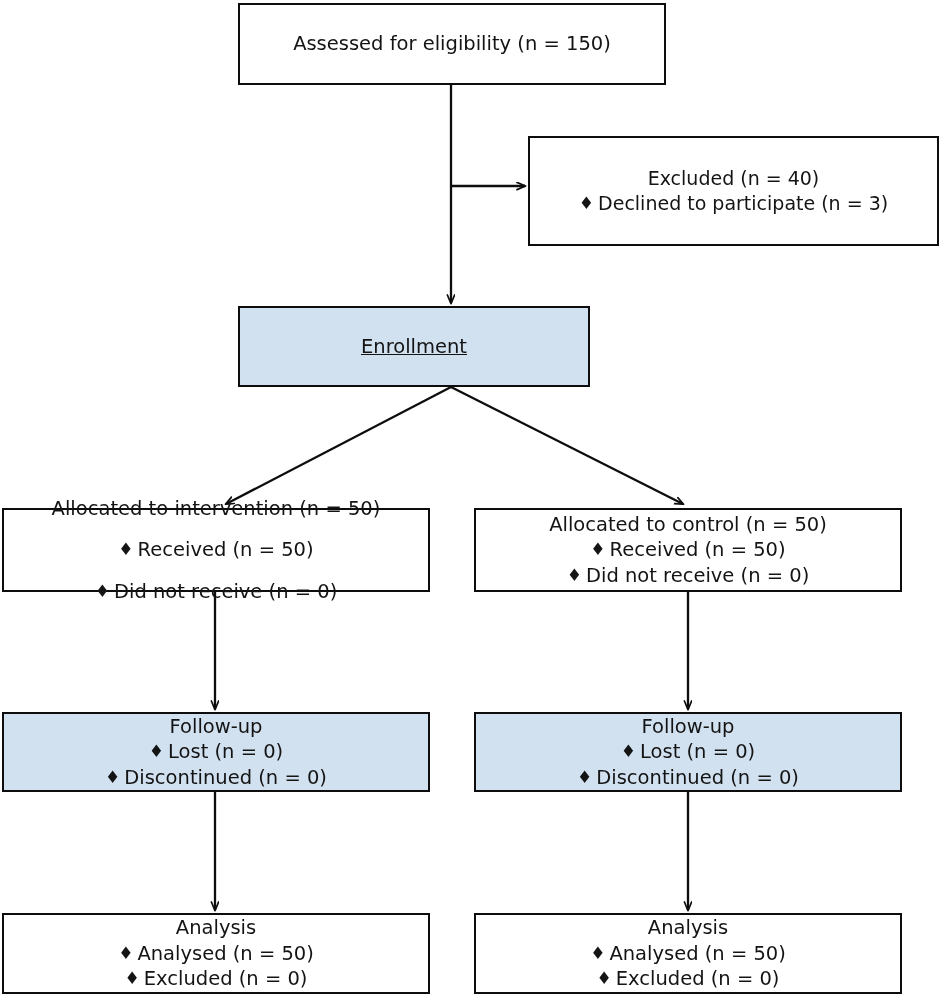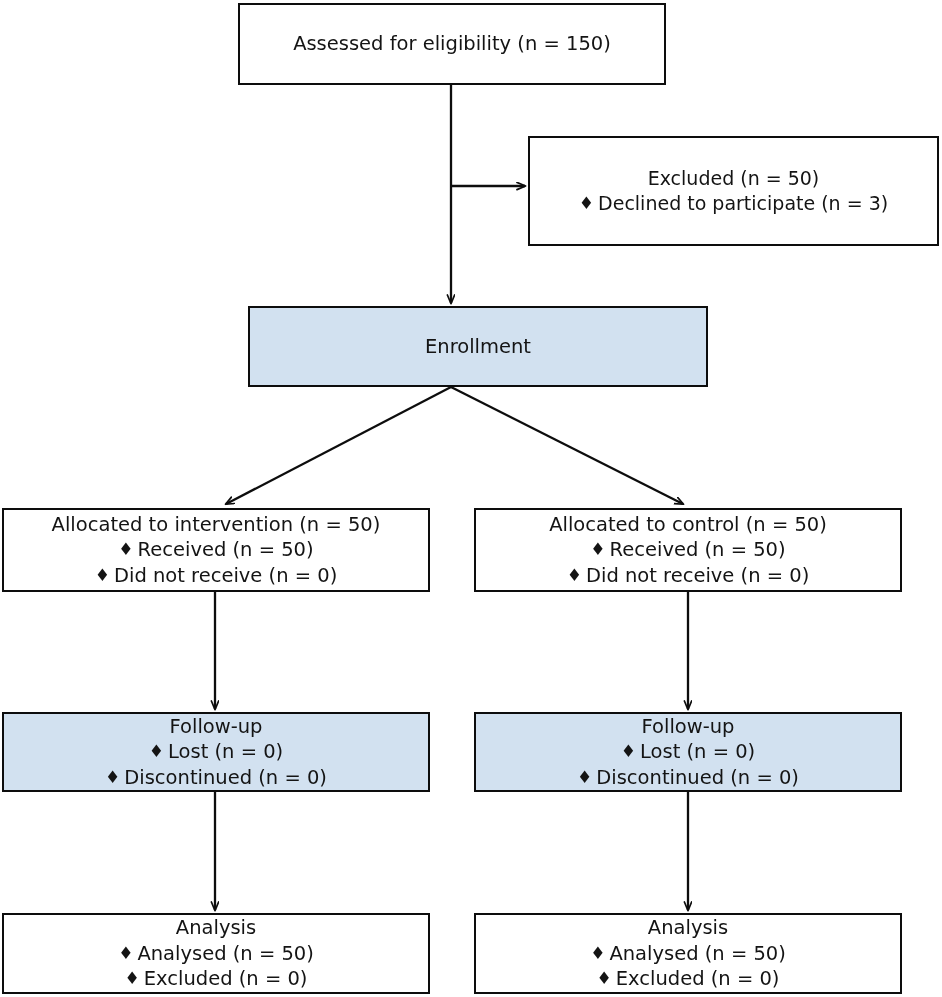--- a/index.html
+++ b/index.html
@@ -50,22 +50,22 @@
     white-space: nowrap;
   }
   .node .bullet {
     margin-right: 4px;
     font-size: 17px;
     vertical-align: 1px;
   }
   
   #node-eligibility { left: 238px;  top: 3px;   width: 428px; height: 82px; }
   #node-excluded    { left: 528px;  top: 136px; width: 411px; height: 110px; font-size: 19px; }
-  #node-enrollment  { left: 248px;  top: 306px; width: 460px; height: 81px; }
-  #node-alloc-int   { left: 2px;    top: 508px; width: 428px; height: 84px; }
+  #node-enrollment  { left: 238px;  top: 306px; width: 352px; height: 81px; text-decoration: underline; }
+  #node-alloc-int   { left: 2px;    top: 508px; width: 428px; height: 84px; gap: 16px; }
   #node-alloc-ctl   { left: 474px;  top: 508px; width: 428px; height: 84px; }
   #node-fu-int      { left: 2px;    top: 712px; width: 428px; height: 80px; }
   #node-fu-ctl      { left: 474px;  top: 712px; width: 428px; height: 80px; }
   #node-an-int      { left: 2px;    top: 913px; width: 428px; height: 81px; }
   #node-an-ctl      { left: 474px;  top: 913px; width: 428px; height: 81px; }
 </style>
 </head>
 <body>
 
 <div id="diagram">
@@ -91,21 +91,21 @@
       <line x1="215" y1="792" x2="215" y2="910" marker-end="url(#ah)"></line>
       <line x1="688" y1="792" x2="688" y2="910" marker-end="url(#ah)"></line>
     </g>
   </svg>
 
   <div class="node" id="node-eligibility">
       <span class="line"><span>Assessed for eligibility (n = 150)</span></span>
     </div>
 
   <div class="node" id="node-excluded">
-      <span class="line"><span>Excluded (n = 50)</span></span>
+      <span class="line"><span>Excluded (n = 40)</span></span>
       <span class="line"><span class="bullet">♦</span><span>Declined to participate (n = 3)</span></span>
     </div>
 
   <div class="node filled" id="node-enrollment">
       <span class="line"><span>Enrollment</span></span>
     </div>
 
   <div class="node" id="node-alloc-int">
       <span class="line"><span>Allocated to intervention (n = 50)</span></span>
       <span class="line"><span class="bullet">♦</span><span>Received (n = 50)</span></span>

